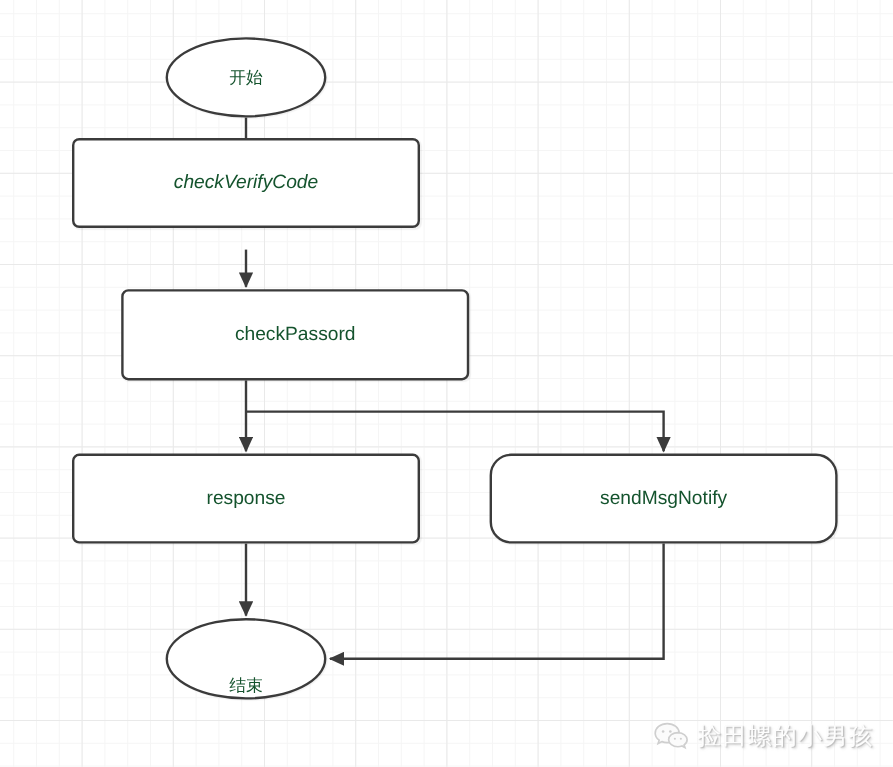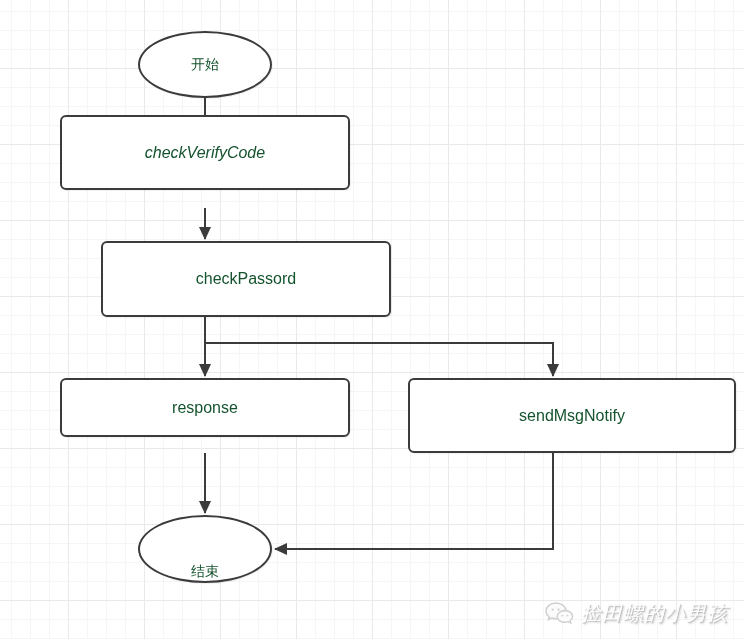--- a/index.html
+++ b/index.html
@@ -54,21 +54,20 @@
     gap: 7px;
     user-select: none;
   }
   .watermark .wm-text {
     font-size: 20px;
     letter-spacing: 1px;
     color: #fdfdfd;
     text-shadow:
       1px 1px 1px #b9b9b9,
       2px 2px 2px rgba(180,180,180,0.45);
-    font-style: italic;
   }
 </style>
 </head>
 <body>
 
 <div class="canvas">
 
   <svg class="edges" viewBox="0 0 744 639" xmlns="http://www.w3.org/2000/svg">
     <defs>
       <marker id="arrow" markerUnits="userSpaceOnUse" markerWidth="14" markerHeight="12" refX="12" refY="6" orient="auto">
@@ -90,25 +89,25 @@
   </div>
 
   <div class="node rect" style="left:60px; top:115px; width:290px; height:75px;font-style:italic;">
     <span>checkVerifyCode</span>
   </div>
 
   <div class="node rect" style="left:60px; top:241px; width:290px; height:76px;margin-left:41px;">
     <span>checkPassord</span>
   </div>
 
-  <div class="node rect" style="left:60px; top:378px; width:290px; height:59px;">
+  <div class="node rect" style="left:60px; top:378px; width:290px; height:75px;">
     <span>response</span>
   </div>
 
-  <div class="node rect" style="left:408px; top:378px; width:328px; height:75px;">
+  <div class="node rect" style="left:408px; top:378px; width:290px; height:75px;border-radius:18px;">
     <span>sendMsgNotify</span>
   </div>
 
   <div class="node ellipse" style="left:138px; top:515px; width:134px; height:68px;align-items:flex-end;">
     <span>结束</span>
   </div>
 
   <div class="watermark">
     <svg width="30" height="26" viewBox="0 0 30 26">
       <g stroke="#cfcfcf" stroke-width="1.4" fill="#fbfbfb">

